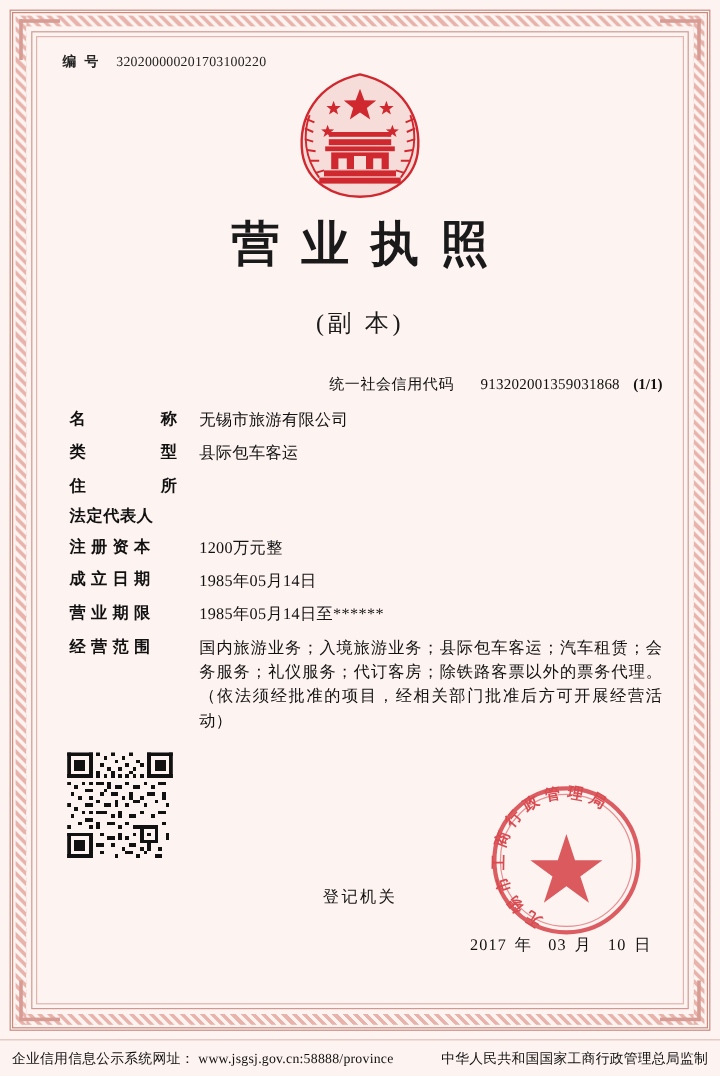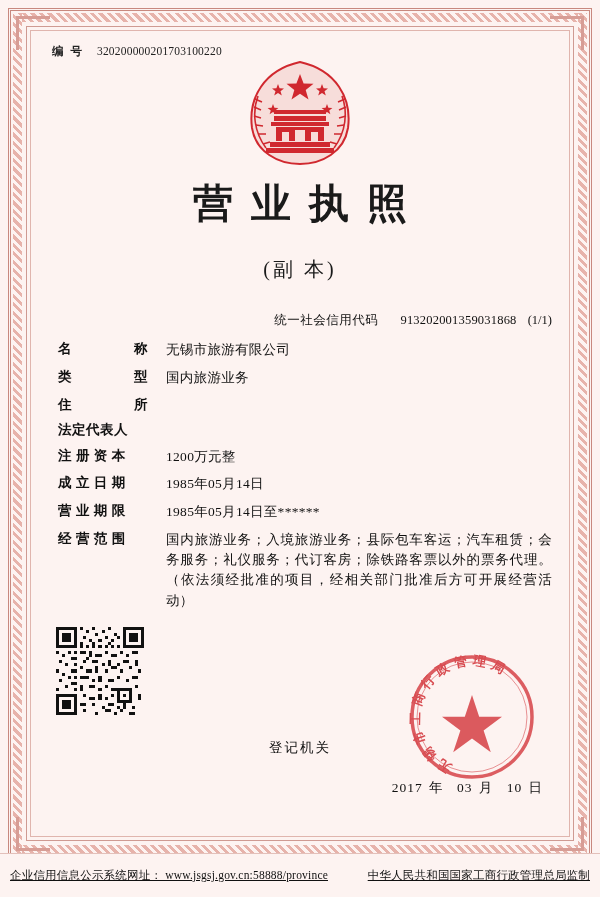--- a/index.html
+++ b/index.html
@@ -91,21 +91,21 @@
     letter-spacing: 3px;
     color: #1a1a1a;
   }
   .credit-code {
     position: absolute; top: 278px; right: 14px;
     font-size: 12.5px; color: #111;
     white-space: nowrap;
   }
   .credit-code .cc-lbl { letter-spacing: 0.5px; }
   .credit-code .cc-num { letter-spacing: 0.2px; }
-  .credit-code .cc-page { margin-left: 8px; }
+  .credit-code .cc-page { margin-left: 8px; font-weight: bold; }
 
   .fields {
     position: absolute; top: 306px; left: 24px; right: 14px;
   }
   .row {
     display: flex;
     align-items: flex-start;
     margin-bottom: 7.5px;
     font-size: 13.5px;
     color: #111;
@@ -153,30 +153,29 @@
 
   
   .seal {
     position: absolute; right: 28px; bottom: 50px;
     width: 132px; height: 132px;
     opacity: 0.82;
   }
 
   .footer {
     position: absolute; left: 0; right: 0; bottom: 0;
-    height: 44px;
+    height: 31px;
     display: flex;
     align-items: center;
     justify-content: space-between;
     padding: 0 10px;
     font-size: 11.5px;
     color: #111;
     background: #fdf3f1;
     border-top: 1px solid #e3c0ba;
-    text-decoration: underline;
   }
   .footer .left { letter-spacing: 0.2px; }
   .footer .right { letter-spacing: 0.2px; }
 </style>
 </head>
 <body>
 
 <div id="cert">
 
   <div class="frame-band"></div>
@@ -247,21 +246,21 @@
           <span>名</span>
           <span>称</span>
         </div>
         <div class="v">无锡市旅游有限公司</div>
       </div>
       <div class="row">
         <div class="k sp4">
           <span>类</span>
           <span>型</span>
         </div>
-        <div class="v">国内旅游业务</div>
+        <div class="v">县际包车客运</div>
       </div>
       <div class="row">
         <div class="k sp4">
           <span>住</span>
           <span>所</span>
         </div>
       </div>
       <div class="row">
         <div class="k">法定代表人</div>
       </div>

